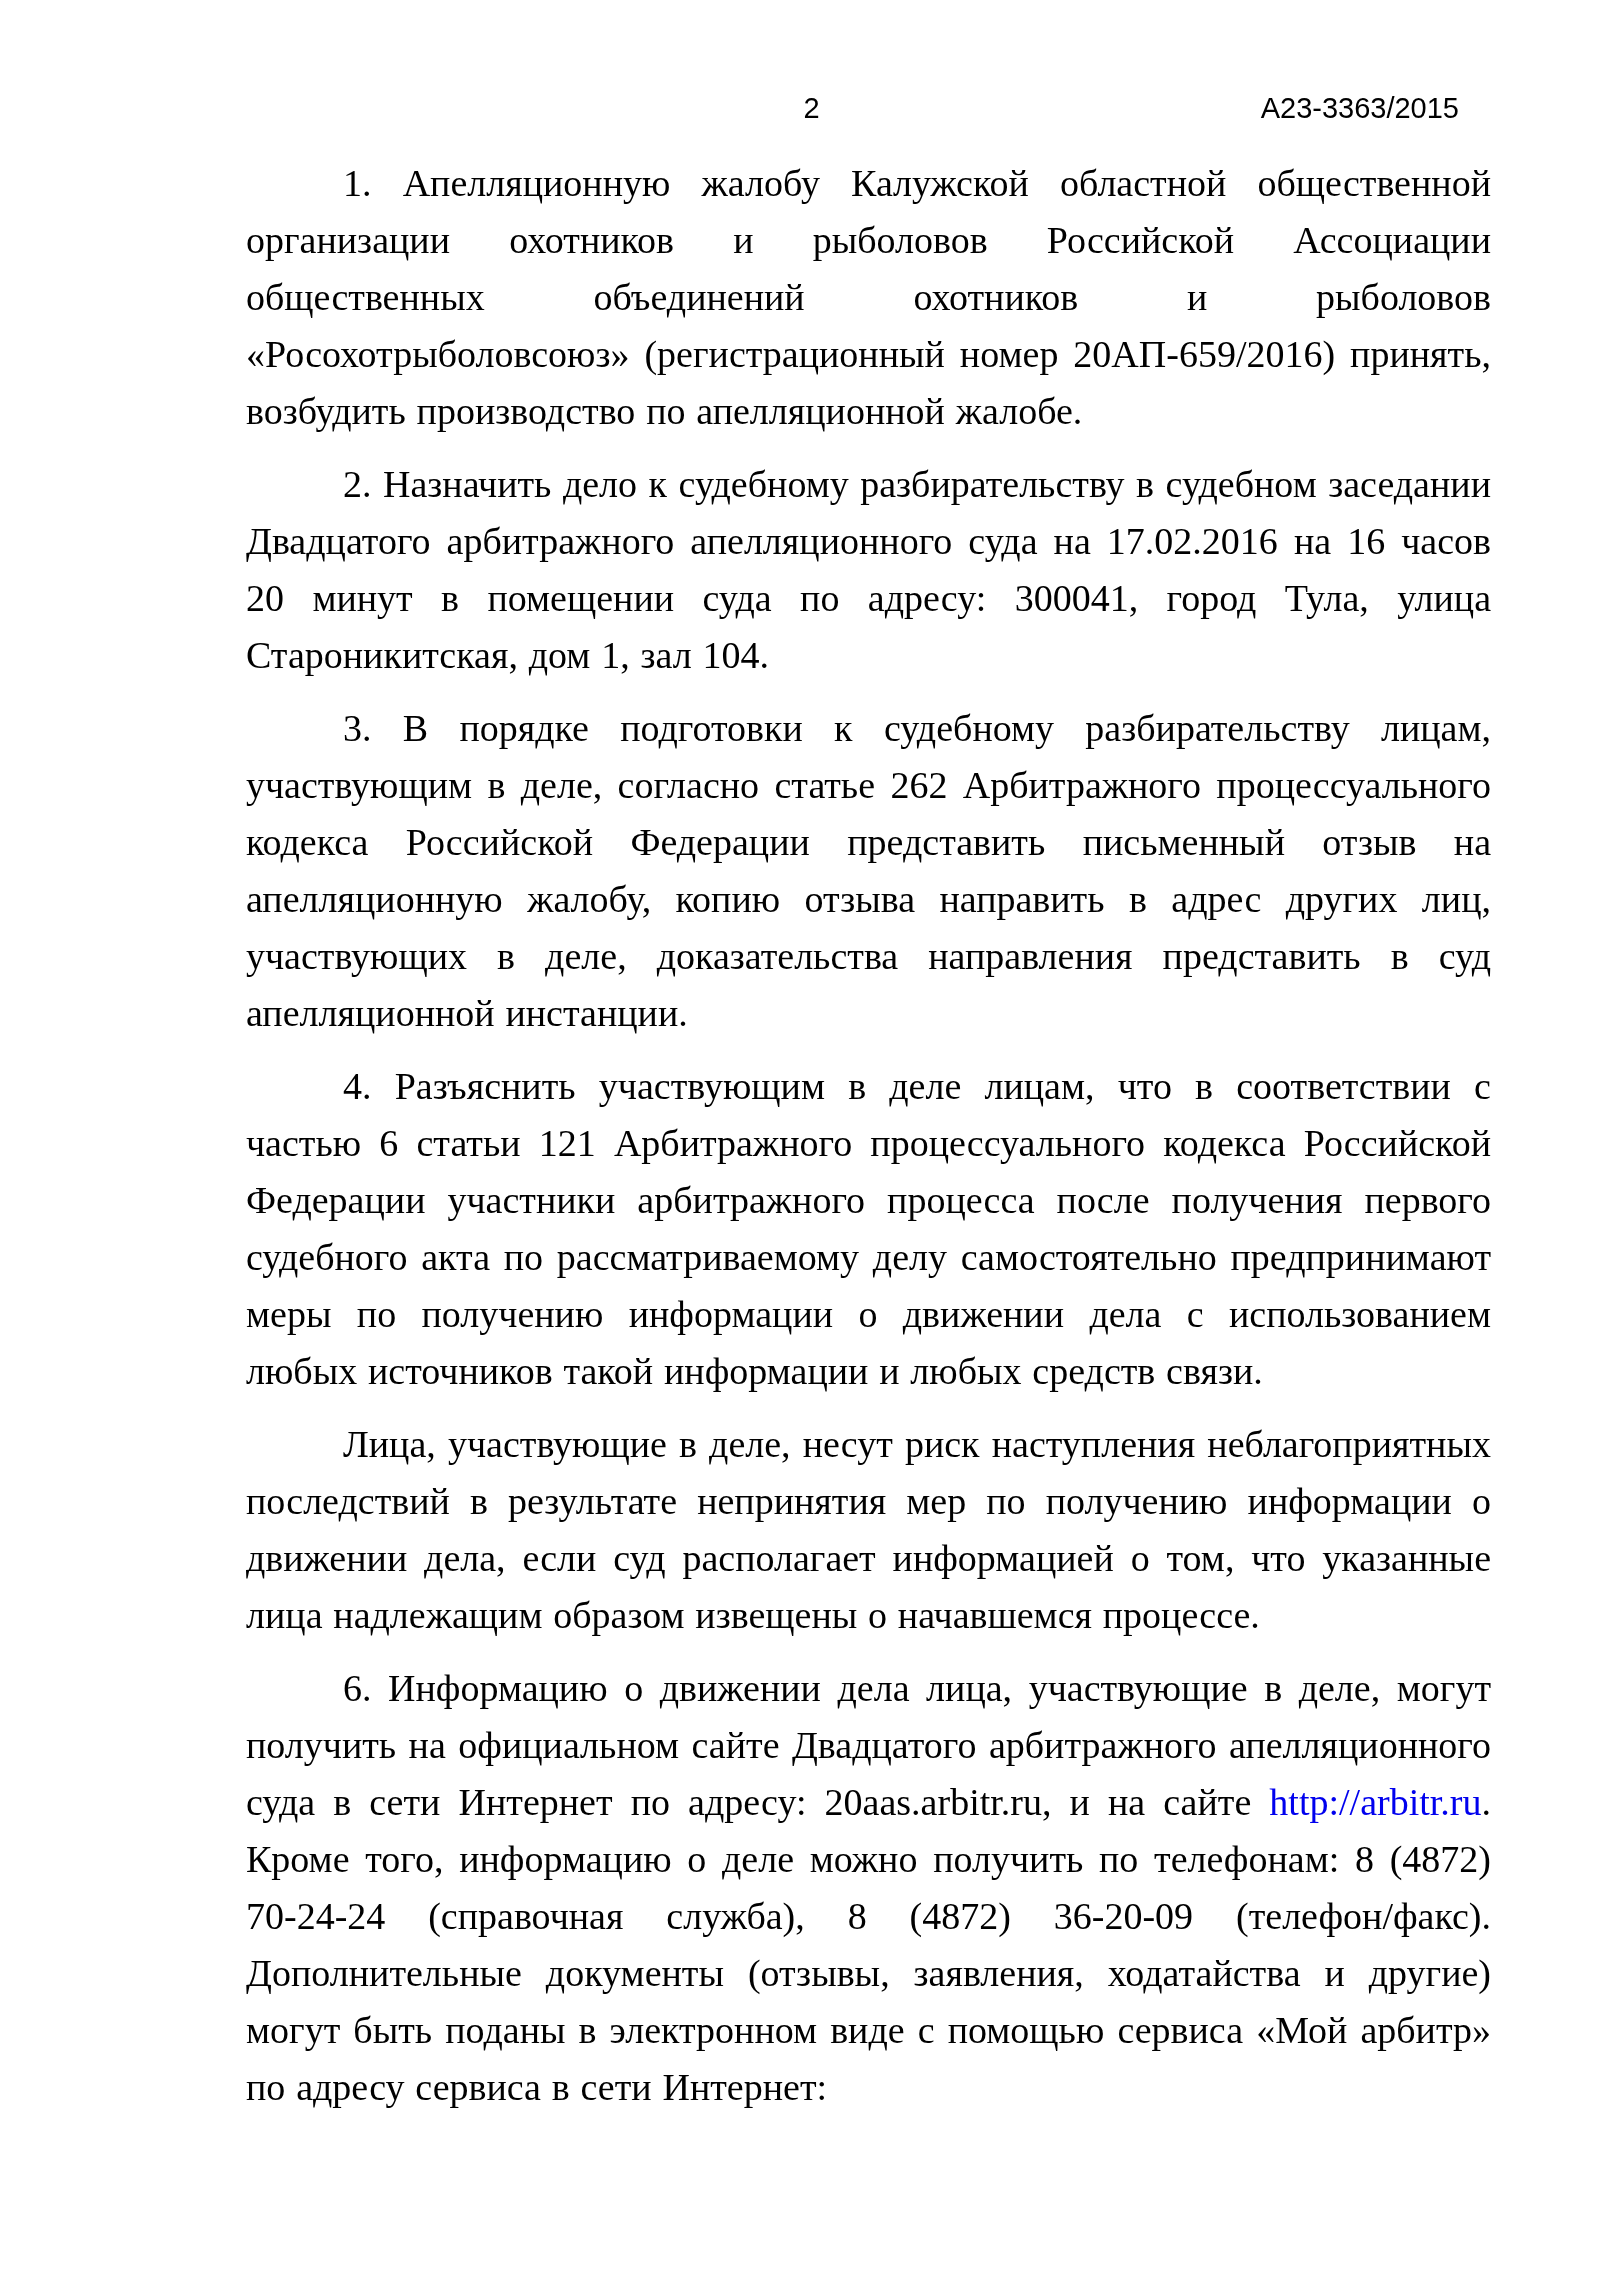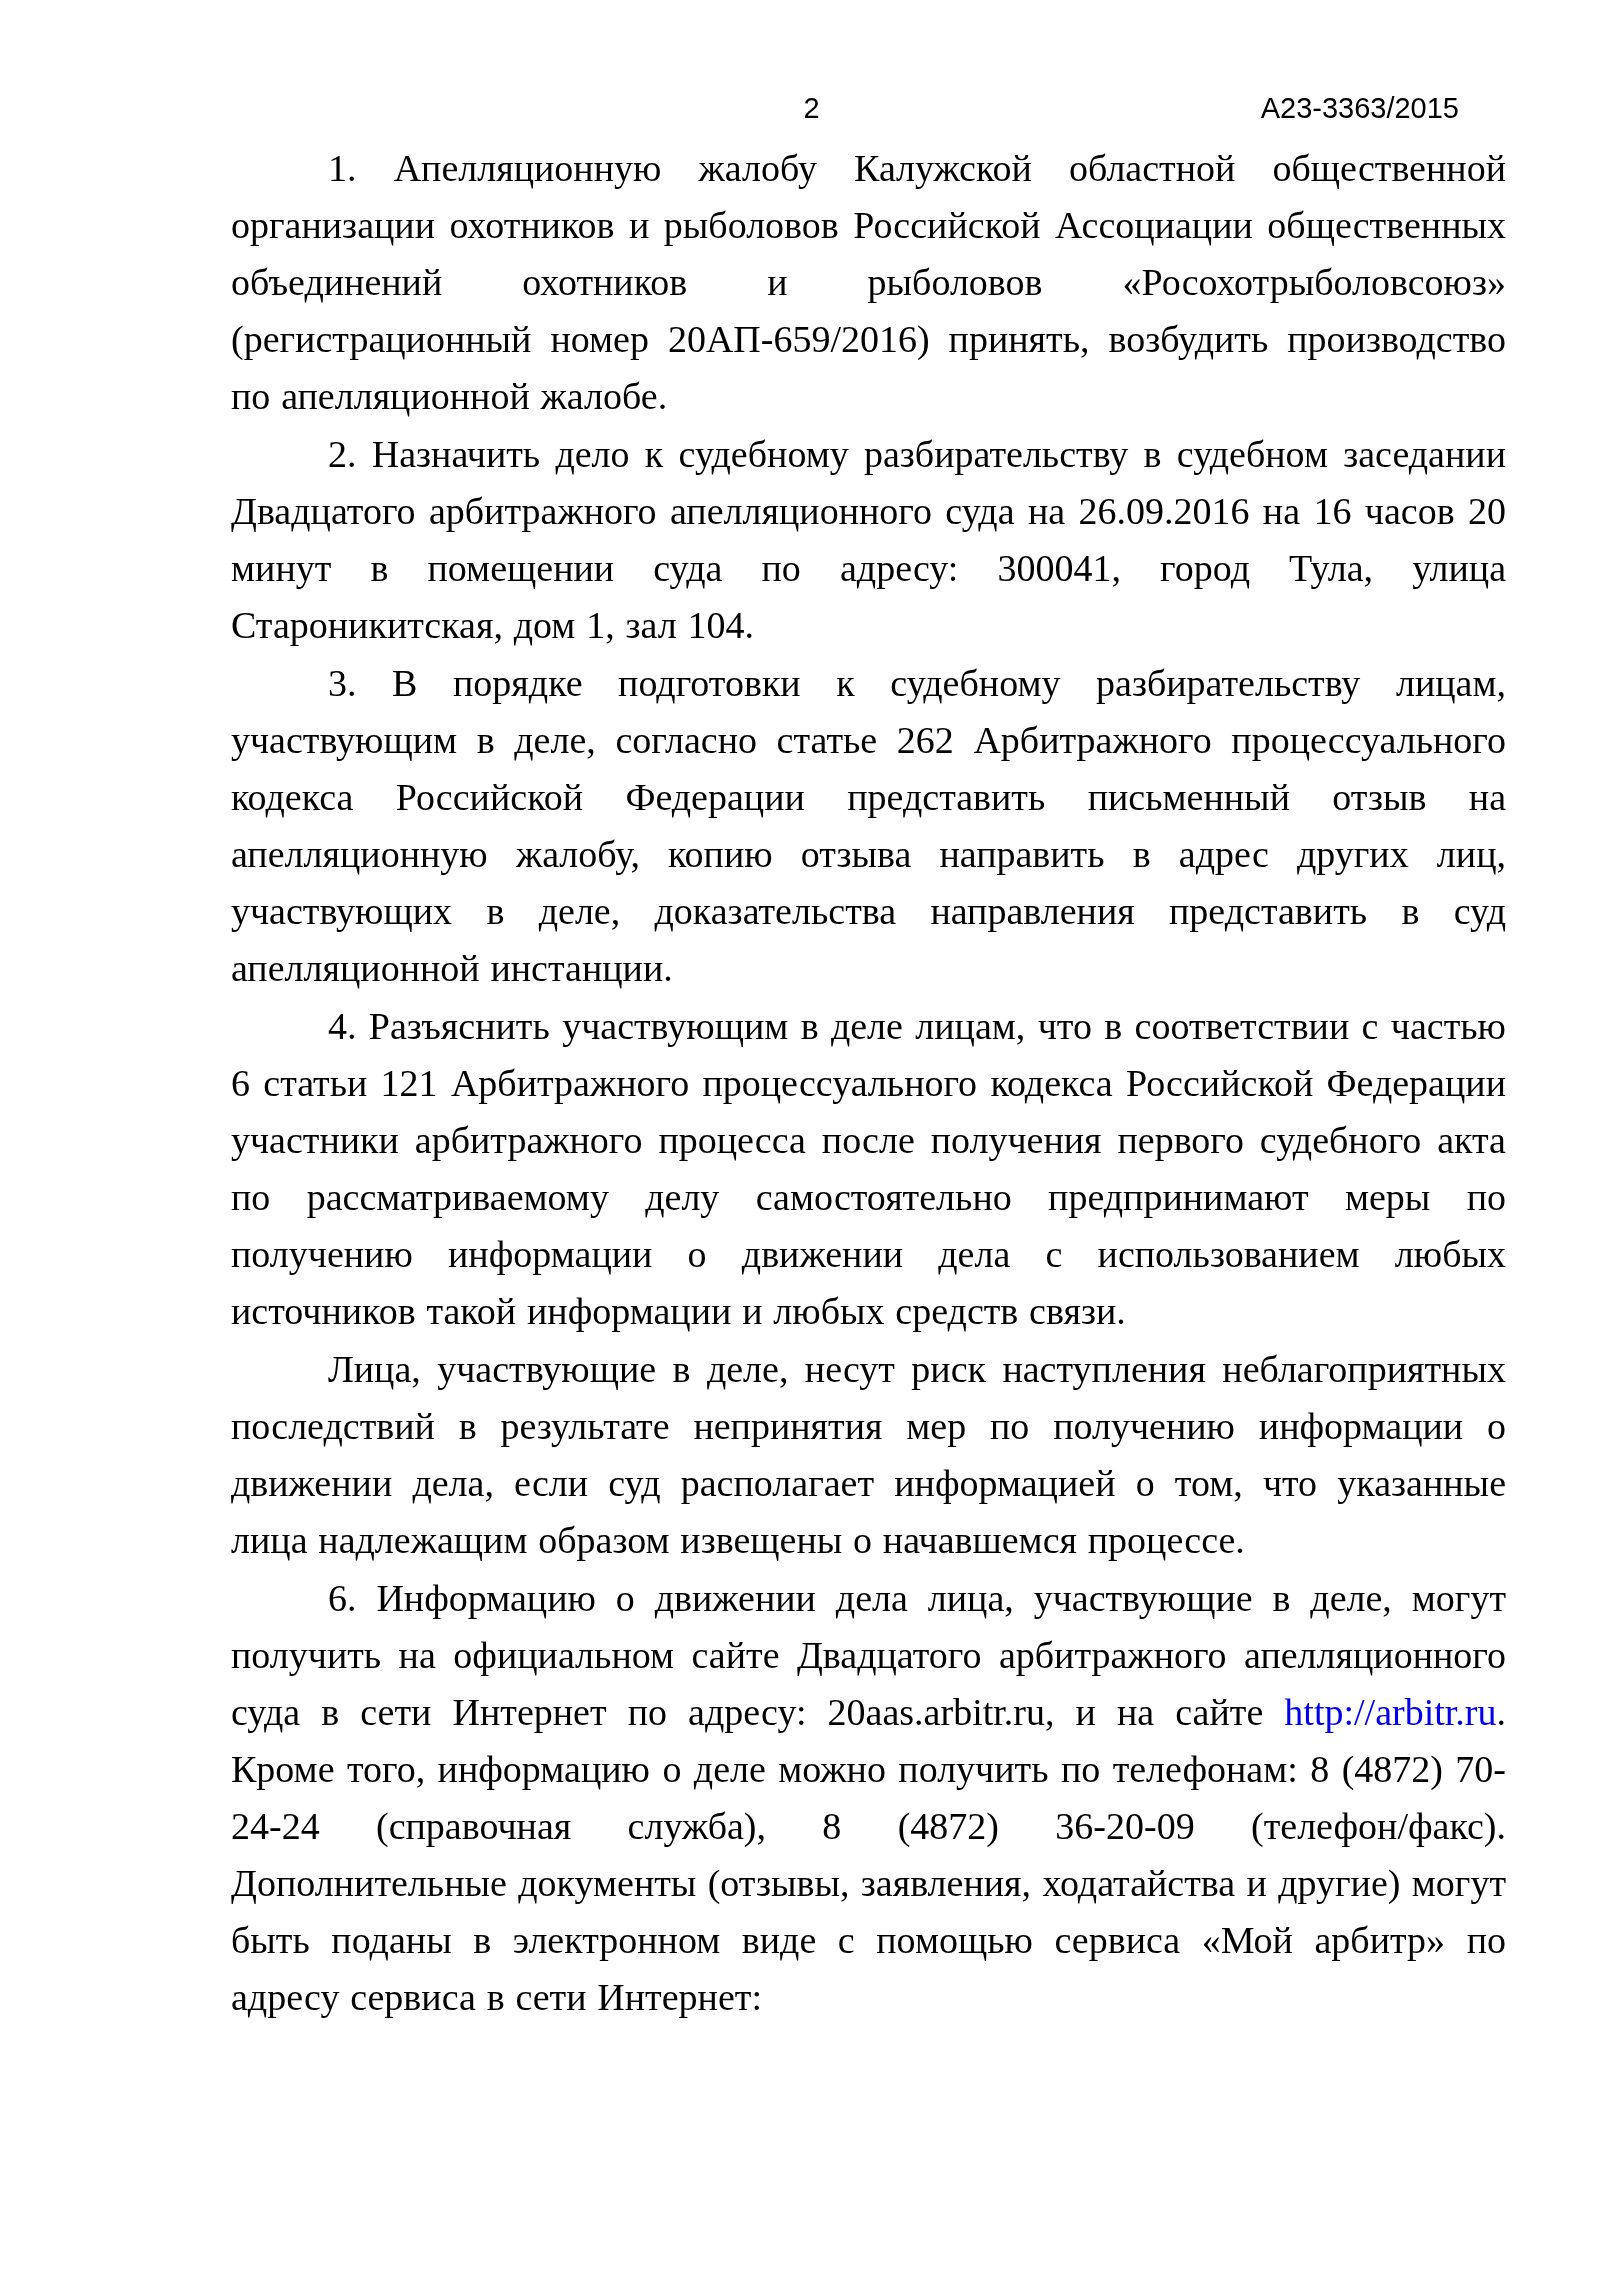--- a/index.html
+++ b/index.html
@@ -34,21 +34,21 @@
   .content {
     position: absolute;
     top: 139px;
     left: 230px;
     width: 1277px;
     font-family: "Liberation Serif", "DejaVu Serif", serif;
     font-size: 38px;
     line-height: 57px;
   }
   .content p {
-    margin: 1px;
+    margin: 16px;
     text-indent: 97px;
     text-align: justify;
     word-spacing: 1.3px;
     font-family: Liberation Serif, serif;
   }
   a.link {
     color: var(--link-color, #0000EE);
     text-decoration: none;
     cursor: pointer;
   }
@@ -59,21 +59,21 @@
 <div class="page">
 
   <div class="header">
     <span class="page-number">2</span>
     <span class="case-number">А23-3363/2015</span>
   </div>
 
   <div class="content">
     <main id="doc-body">
         <p><span>1. Апелляционную жалобу Калужской областной общественной организации охотников и рыболовов Российской Ассоциации общественных объединений охотников и рыболовов «Росохотрыболовсоюз» (регистрационный номер 20АП-659/2016) принять, возбудить производство по апелляционной жалобе.</span></p>
-        <p><span>2. Назначить дело к судебному разбирательству в судебном заседании Двадцатого арбитражного апелляционного суда на 26.09.2016 на 16 часов 20 минут в помещении суда по адресу: 300041, город Тула, улица Староникитская, дом 1, зал 104.</span></p>
+        <p><span>2. Назначить дело к судебному разбирательству в судебном заседании Двадцатого арбитражного апелляционного суда на 17.02.2016 на 16 часов 20 минут в помещении суда по адресу: 300041, город Тула, улица Староникитская, дом 1, зал 104.</span></p>
         <p><span>3. В порядке подготовки к судебному разбирательству лицам, участвующим в деле, согласно статье 262 Арбитражного процессуального кодекса Российской Федерации представить письменный отзыв на апелляционную жалобу, копию отзыва направить в адрес других лиц, участвующих в деле, доказательства направления представить в суд апелляционной инстанции.</span></p>
         <p><span>4. Разъяснить участвующим в деле лицам, что в соответствии с частью 6 статьи 121 Арбитражного процессуального кодекса Российской Федерации участники арбитражного процесса после получения первого судебного акта по рассматриваемому делу самостоятельно предпринимают меры по получению информации о движении дела с использованием любых источников такой информации и любых средств связи.</span></p>
         <p><span>Лица, участвующие в деле, несут риск наступления неблагоприятных последствий в результате непринятия мер по получению информации о движении дела, если суд располагает информацией о том, что указанные лица надлежащим образом извещены о начавшемся процессе.</span></p>
         <p><span>6. Информацию о движении дела лица, участвующие в деле, могут получить на официальном сайте Двадцатого арбитражного апелляционного суда в сети Интернет по адресу: 20aas.arbitr.ru, и на сайте </span><a class="link">http://arbitr.ru</a><span>. Кроме того, информацию о деле можно получить по телефонам: 8 (4872) 70-24-24 (справочная служба), 8 (4872) 36-20-09 (телефон/факс). Дополнительные документы (отзывы, заявления, ходатайства и другие) могут быть поданы в электронном виде с помощью сервиса «Мой арбитр» по адресу сервиса в сети Интернет: </span></p>
       </main>
 
   </div>
 
 </div>
 

